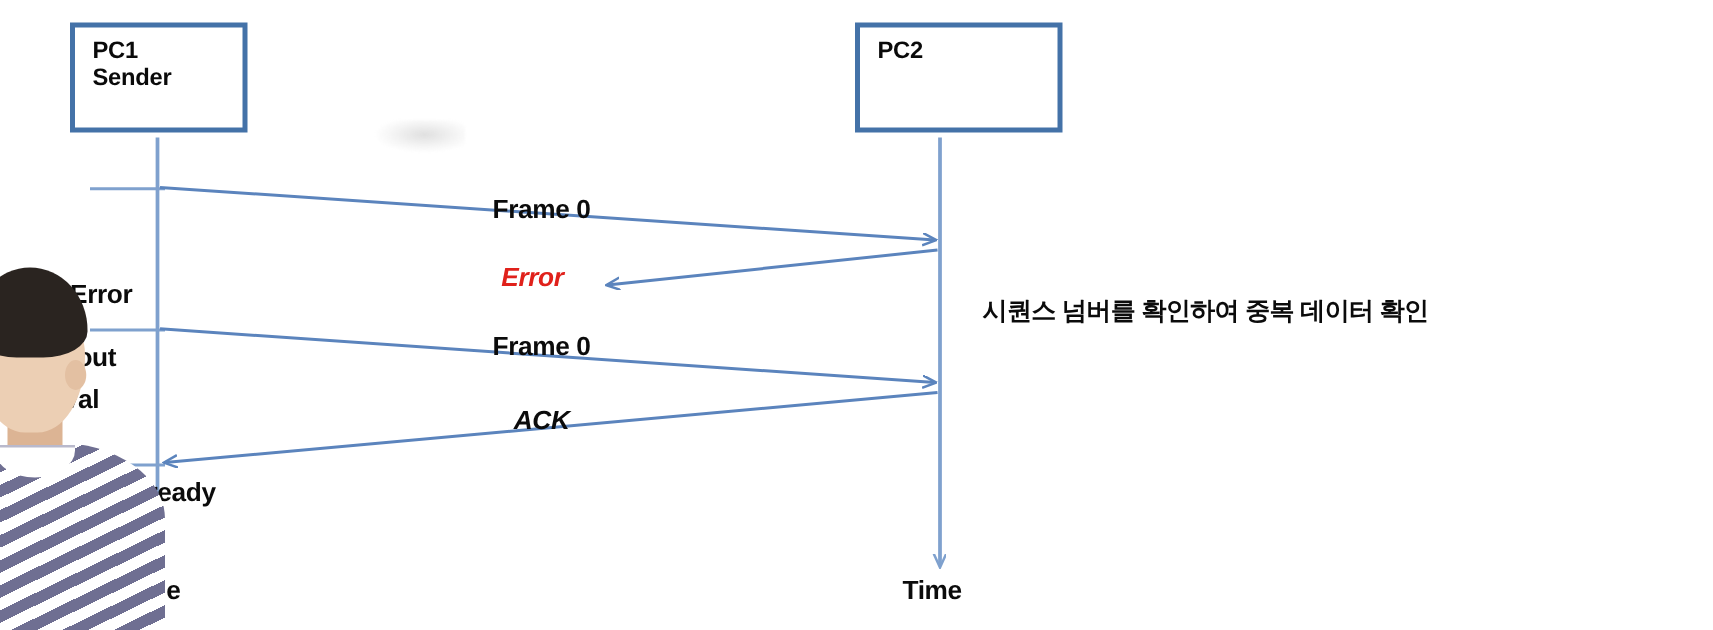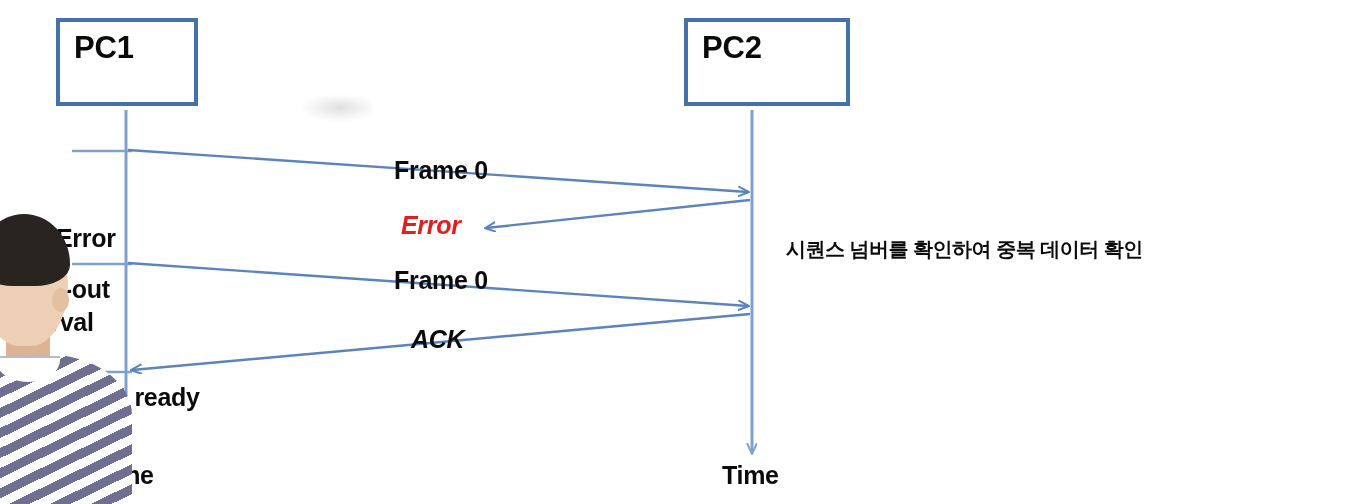--- a/index.html
+++ b/index.html
@@ -20,29 +20,29 @@
   }
   .node-box {
     position: absolute;
     background: #ffffff;
     border: 4px solid #4472A8;
     box-sizing: border-box;
     padding: 8px 0 0 14px;
   }
   .node-line {
     display: block;
-    font-size: 31px;
+    font-size: 19px;
     font-weight: bold;
     color: #0a0a0a;
     line-height: 1.18;
     letter-spacing: -0.2px;
   }
   .diag-label {
     position: absolute;
-    font-size: 25px;
+    font-size: 21px;
     font-weight: bold;
     color: #0b0b0b;
     white-space: nowrap;
     line-height: 1.12;
     letter-spacing: -0.3px;
   }
   .diag-label.err {
     color: #E0211B;
     font-style: italic;
   }
@@ -119,20 +119,21 @@
 </style>
 </head>
 <body>
 
 <div id="canvas">
 
   <div class="smudge" style="left:300px; top:96px; width:72px; height:26px;"></div>
 
   <div class="node-box" style="left:56px; top:18px; width:142px; height:88px;">
     <span class="node-line">PC1</span>
+    <span class="node-line">Sender</span>
   </div>
 
   <div class="node-box" style="left:684px; top:18px; width:166px; height:88px;">
     <span class="node-line">PC2</span>
   </div>
 
   <svg class="lines" viewBox="0 0 1370 504">
     <defs>
       <marker id="ah-right" markerWidth="12" markerHeight="12" refX="10" refY="5" orient="auto" markerUnits="userSpaceOnUse">
         <path d="M0,0 L11,5 L0,10" fill="none" stroke="#5B84BD" stroke-width="2"></path>

